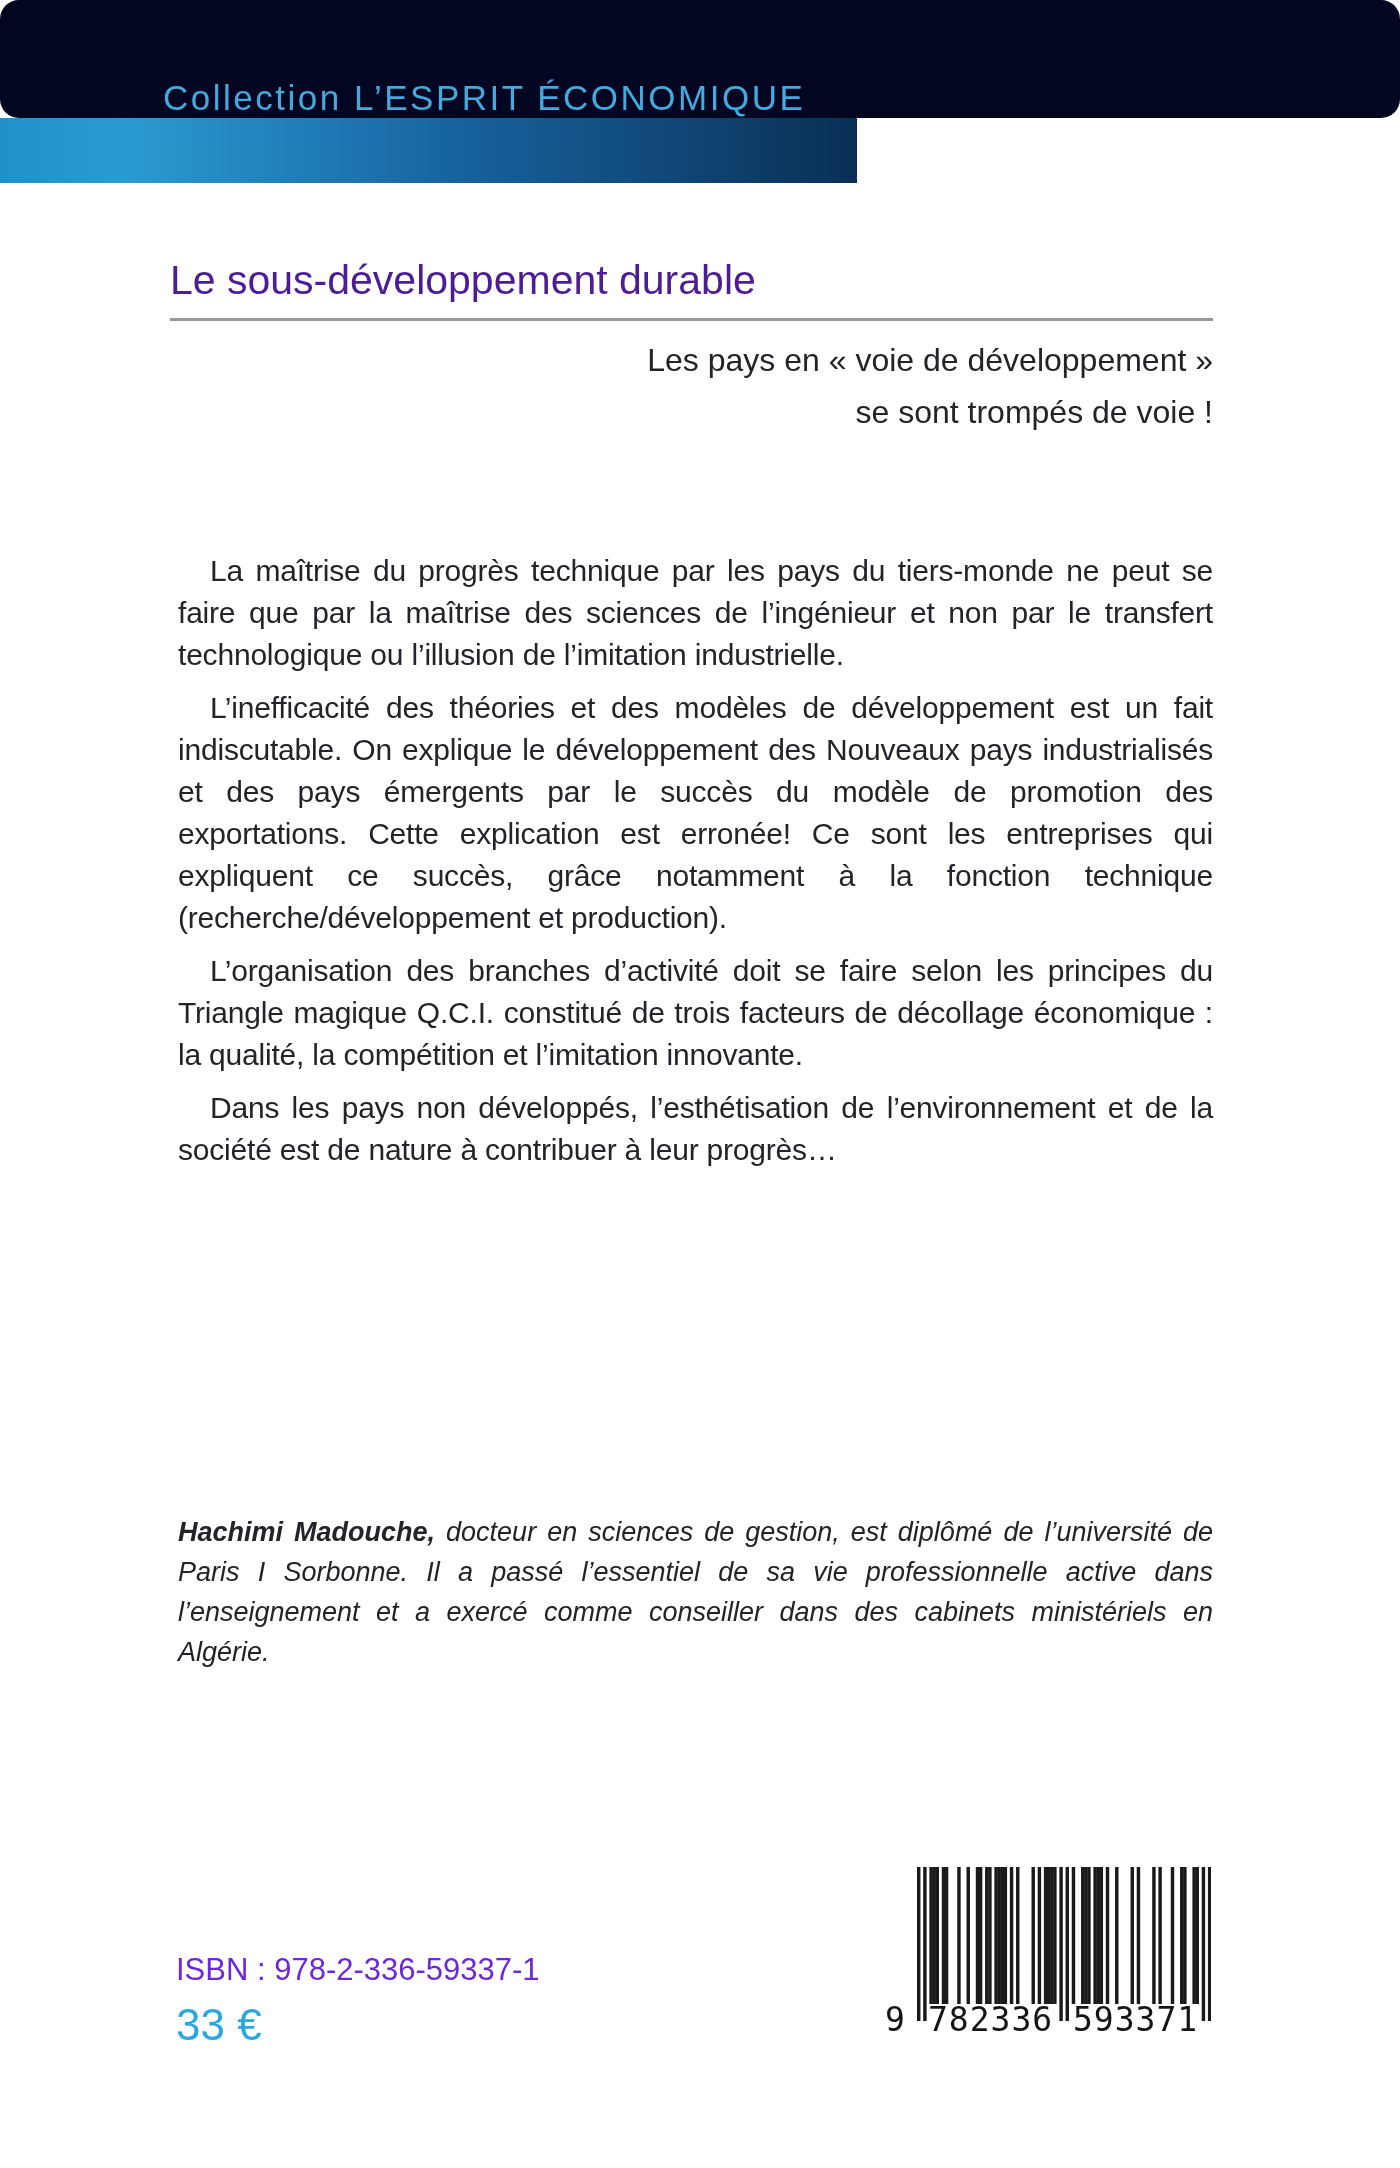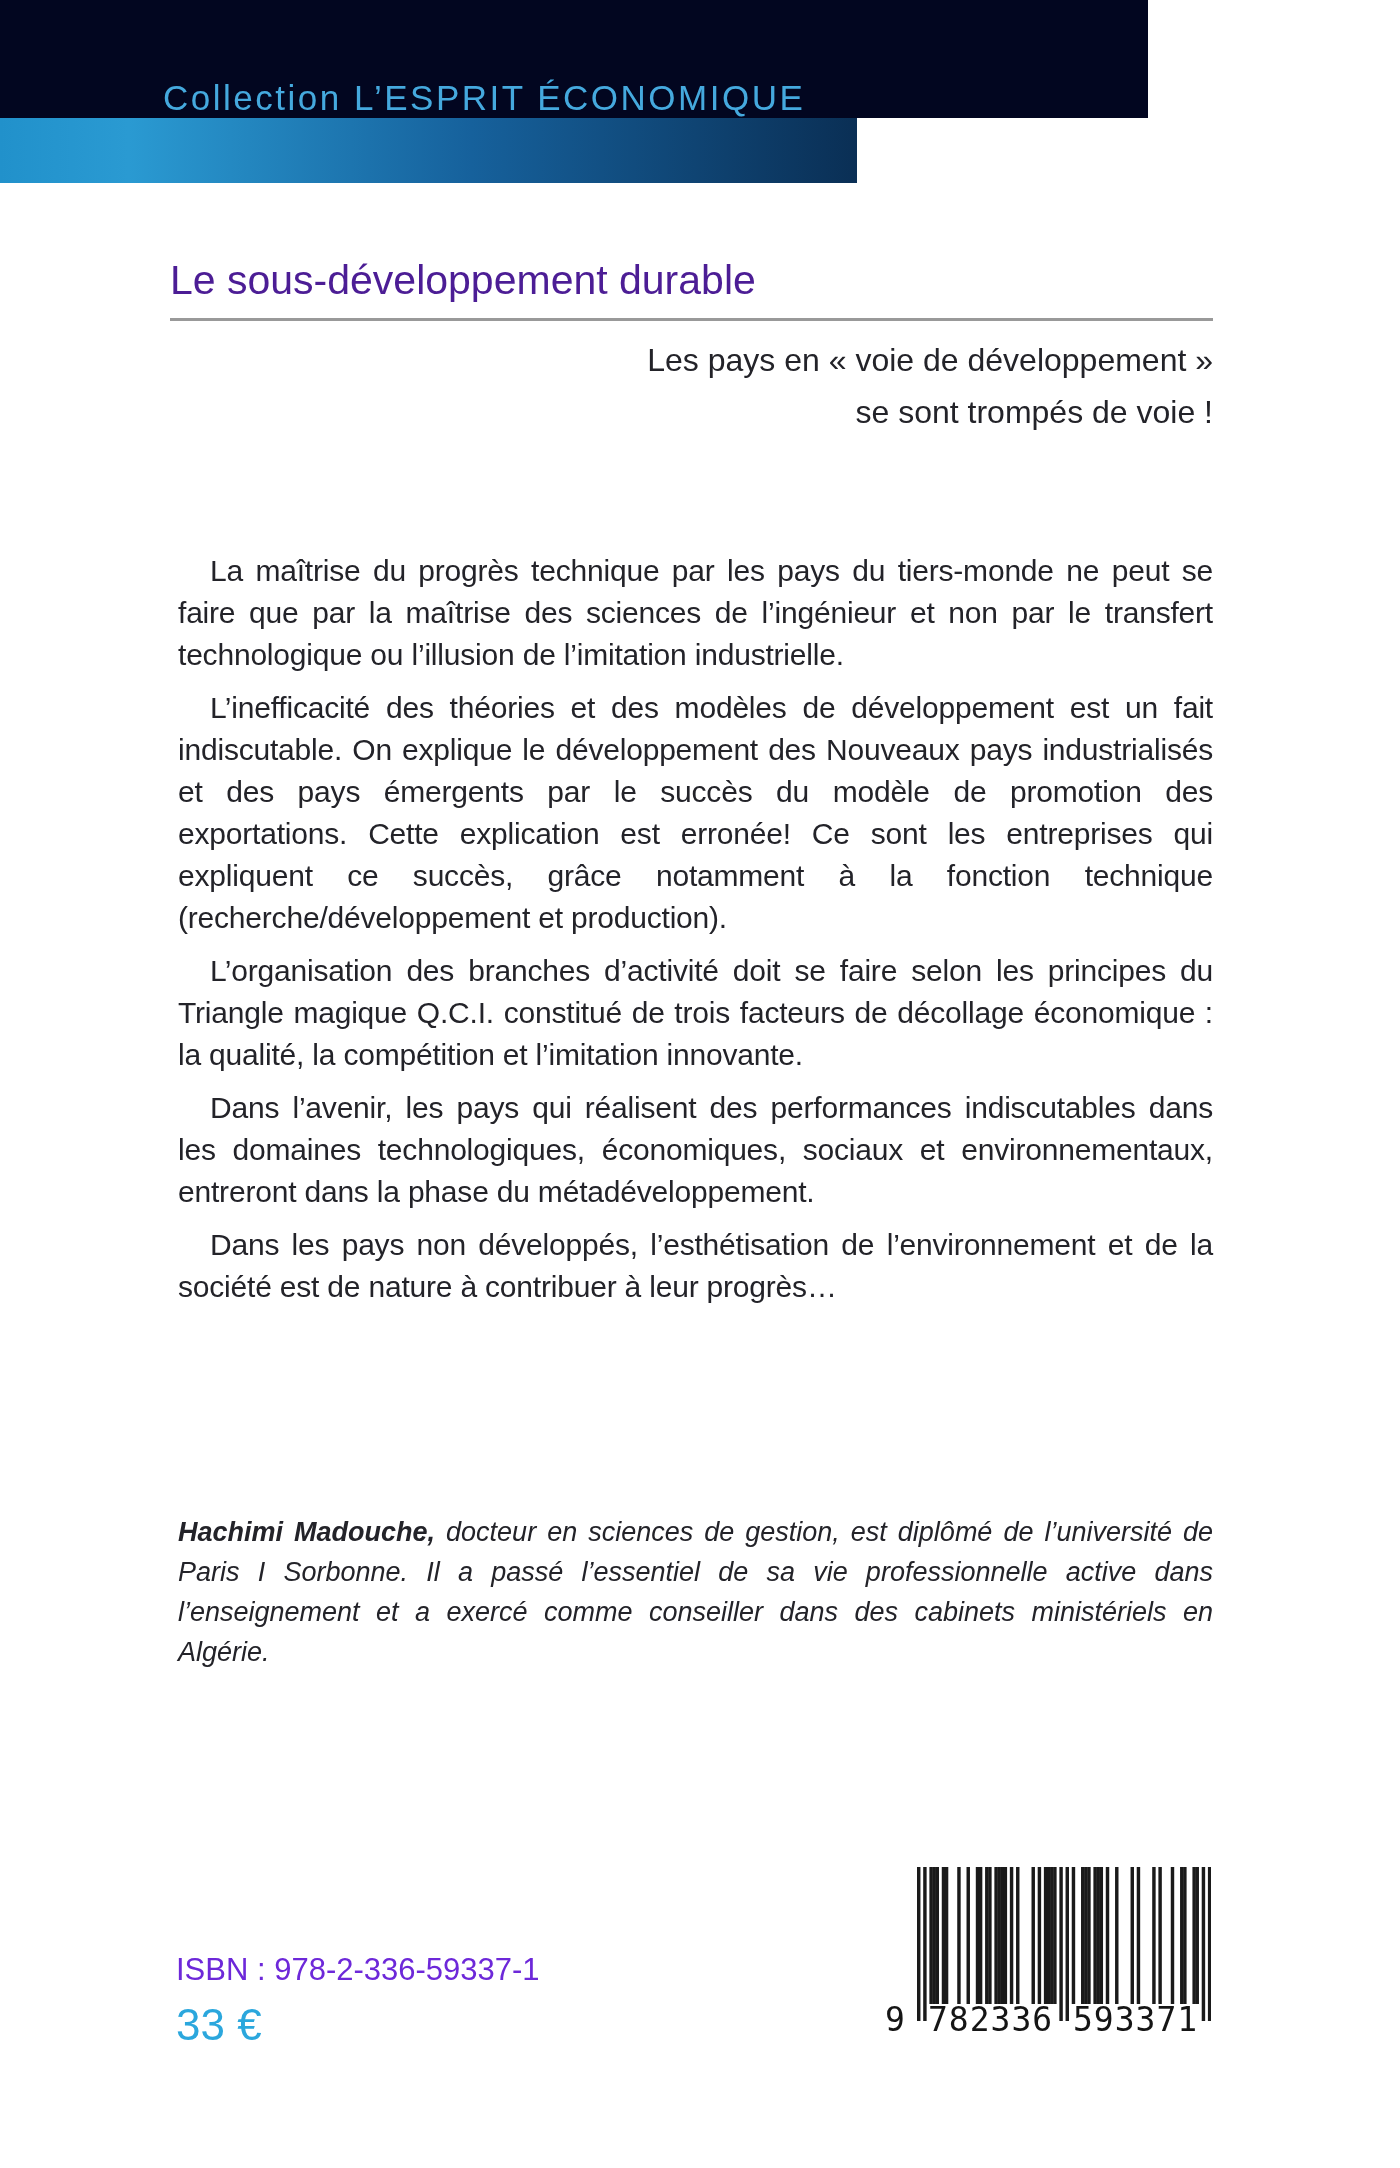--- a/index.html
+++ b/index.html
@@ -1,20 +1,20 @@
 <!DOCTYPE html>
 <html><head>
 <meta charset="utf-8">
 <style>
   html,body{margin:0;padding:0;background:#ffffff;}
   .page{
     position:relative;width:1400px;height:2168px;background:#ffffff;overflow:hidden;
     font-family:"Liberation Sans",sans-serif;
   }
-  .band-top{position:absolute;left:0;top:0;width:1148px;height:118px;background:#020620;}
+  .band-top{position:absolute;left:0;top:0;width:1400px;height:118px;background:#020620;border-radius:19px;}
   .collection{
     position:absolute;left:163px;top:80px;font-size:35px;line-height:35px;
     letter-spacing:2.5px;color:#45a9de;white-space:nowrap;
   }
   .band-serie{
     position:absolute;left:0;top:118px;width:857px;height:65px;
     background:linear-gradient(90deg,#2191cb 0%,#2a9ad2 15%,#16619c 55%,#0a2f55 100%);
   }
   .serie{
     position:absolute;left:165px;top:128px;font-size:33px;line-height:33px;
@@ -70,21 +70,20 @@
 
   <div class="subtitle">
     <div>Les pays en « voie de développement »</div>
     <div>se sont trompés de voie !</div>
   </div>
 
   <div class="synopsis">
     <p>La maîtrise du progrès technique par les pays du tiers-monde ne peut se faire que par la maîtrise des sciences de l’ingénieur et non par le transfert technologique ou l’illusion de l’imitation industrielle.</p>
     <p>L’inefficacité des théories et des modèles de développement est un fait indiscutable. On explique le développement des Nouveaux pays industrialisés et des pays émergents par le succès du modèle de promotion des exportations. Cette explication est erronée! Ce sont les entreprises qui expliquent ce succès, grâce notamment à la fonction technique (recherche/développement et production).</p>
     <p>L’organisation des branches d’activité doit se faire selon les principes du Triangle magique Q.C.I. constitué de trois facteurs de décollage économique : la qualité, la compétition et l’imitation innovante.</p>
-    <p>Dans l’avenir, les pays qui réalisent des performances indiscutables dans les domaines technologiques, économiques, sociaux et environnementaux, entreront dans la phase du métadéveloppement.</p>
     <p>Dans les pays non développés, l’esthétisation de l’environnement et de la société est de nature à contribuer à leur progrès…</p>
   </div>
 
   <div class="bio"><span class="name">Hachimi Madouche,</span><span> docteur en sciences de gestion, est diplômé de l’université de Paris I Sorbonne. Il a passé l’essentiel de sa vie professionnelle active dans l’enseignement et a exercé comme conseiller dans des cabinets ministériels en Algérie.</span></div>
 
   <div class="isbn">ISBN : 978-2-336-59337-1</div>
 
   <div class="price">33 €</div>
 
   <div class="barcode">

